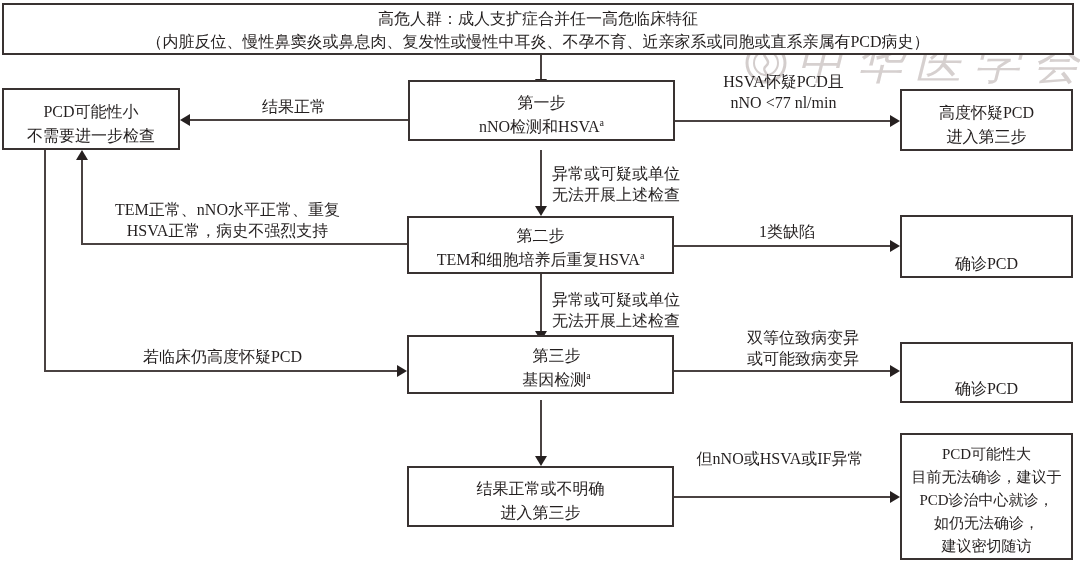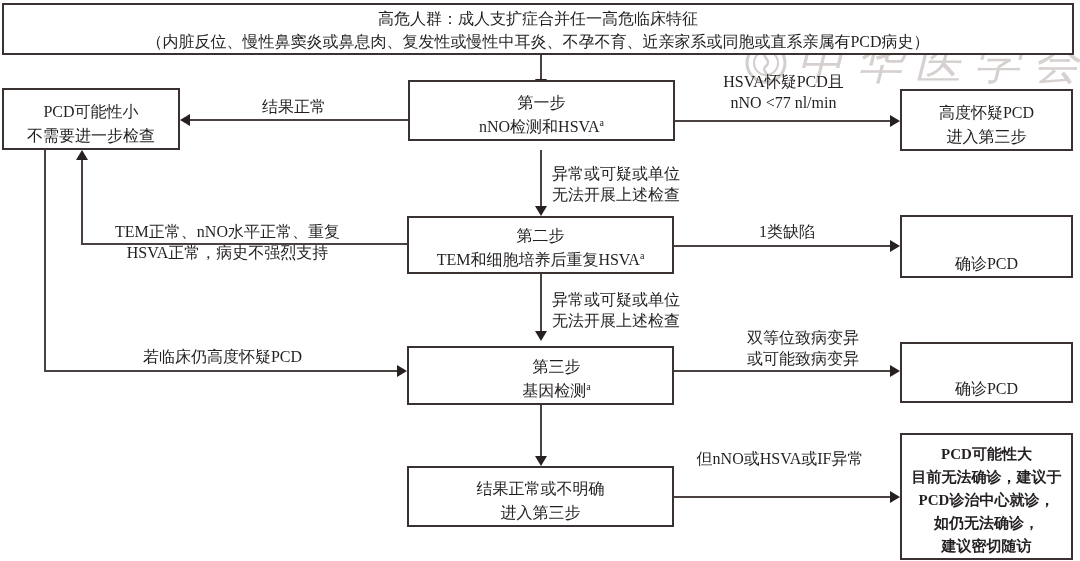--- a/index.html
+++ b/index.html
@@ -75,35 +75,35 @@
 
   <div class="box" style="left:407px;top:216px;width:267px;height:58px;">
     <div>第二步</div>
     <div><span>TEM和细胞培养后重复HSVA</span><sup>a</sup></div>
   </div>
 
   <div class="box" style="left:900px;top:215px;width:173px;height:63px;">
     <div>确诊PCD</div>
   </div>
 
-  <div class="box" style="left:407px;top:346px;width:267px;height:59px;padding-left:32px;">
+  <div class="box" style="left:407px;top:335px;width:267px;height:59px;padding-left:32px;">
     <div>第三步</div>
     <div><span>基因检测</span><sup>a</sup></div>
   </div>
 
   <div class="box" style="left:900px;top:342px;width:173px;height:61px;">
     <div>确诊PCD</div>
   </div>
 
   <div class="box" style="left:407px;top:466px;width:267px;height:61px;">
     <div>结果正常或不明确</div>
     <div>进入第三步</div>
   </div>
 
-  <div class="box small" style="left:900px;top:433px;width:173px;height:127px;font-weight:bold;">
+  <div class="box small" style="left:900px;top:433px;width:173px;height:127px;">
     <div>PCD可能性大</div>
     <div>目前无法确诊，建议于</div>
     <div>PCD诊治中心就诊，</div>
     <div>如仍无法确诊，</div>
     <div>建议密切随访</div>
   </div>
 
   <div class="vline" style="left:540px;top:55px;height:26px;"></div>
   <div class="arr arr-down" style="left:535px;top:79px;"></div>
 
@@ -144,21 +144,21 @@
   <div class="lbl" style="left:677px;top:71px;width:213px;">
     <div>HSVA怀疑PCD且</div>
     <div>nNO &lt;77 nl/min</div>
   </div>
 
   <div class="lbl la" style="left:552px;top:163px;">
     <div>异常或可疑或单位</div>
     <div>无法开展上述检查</div>
   </div>
 
-  <div class="lbl" style="left:55px;top:199px;width:345px;margin-top:22px;">
+  <div class="lbl" style="left:55px;top:199px;width:345px;">
     <div>TEM正常、nNO水平正常、重复</div>
     <div>HSVA正常，病史不强烈支持</div>
   </div>
 
   <div class="lbl" style="left:674px;top:221px;width:226px;">1类缺陷</div>
 
   <div class="lbl la" style="left:552px;top:289px;">
     <div>异常或可疑或单位</div>
     <div>无法开展上述检查</div>
   </div>

